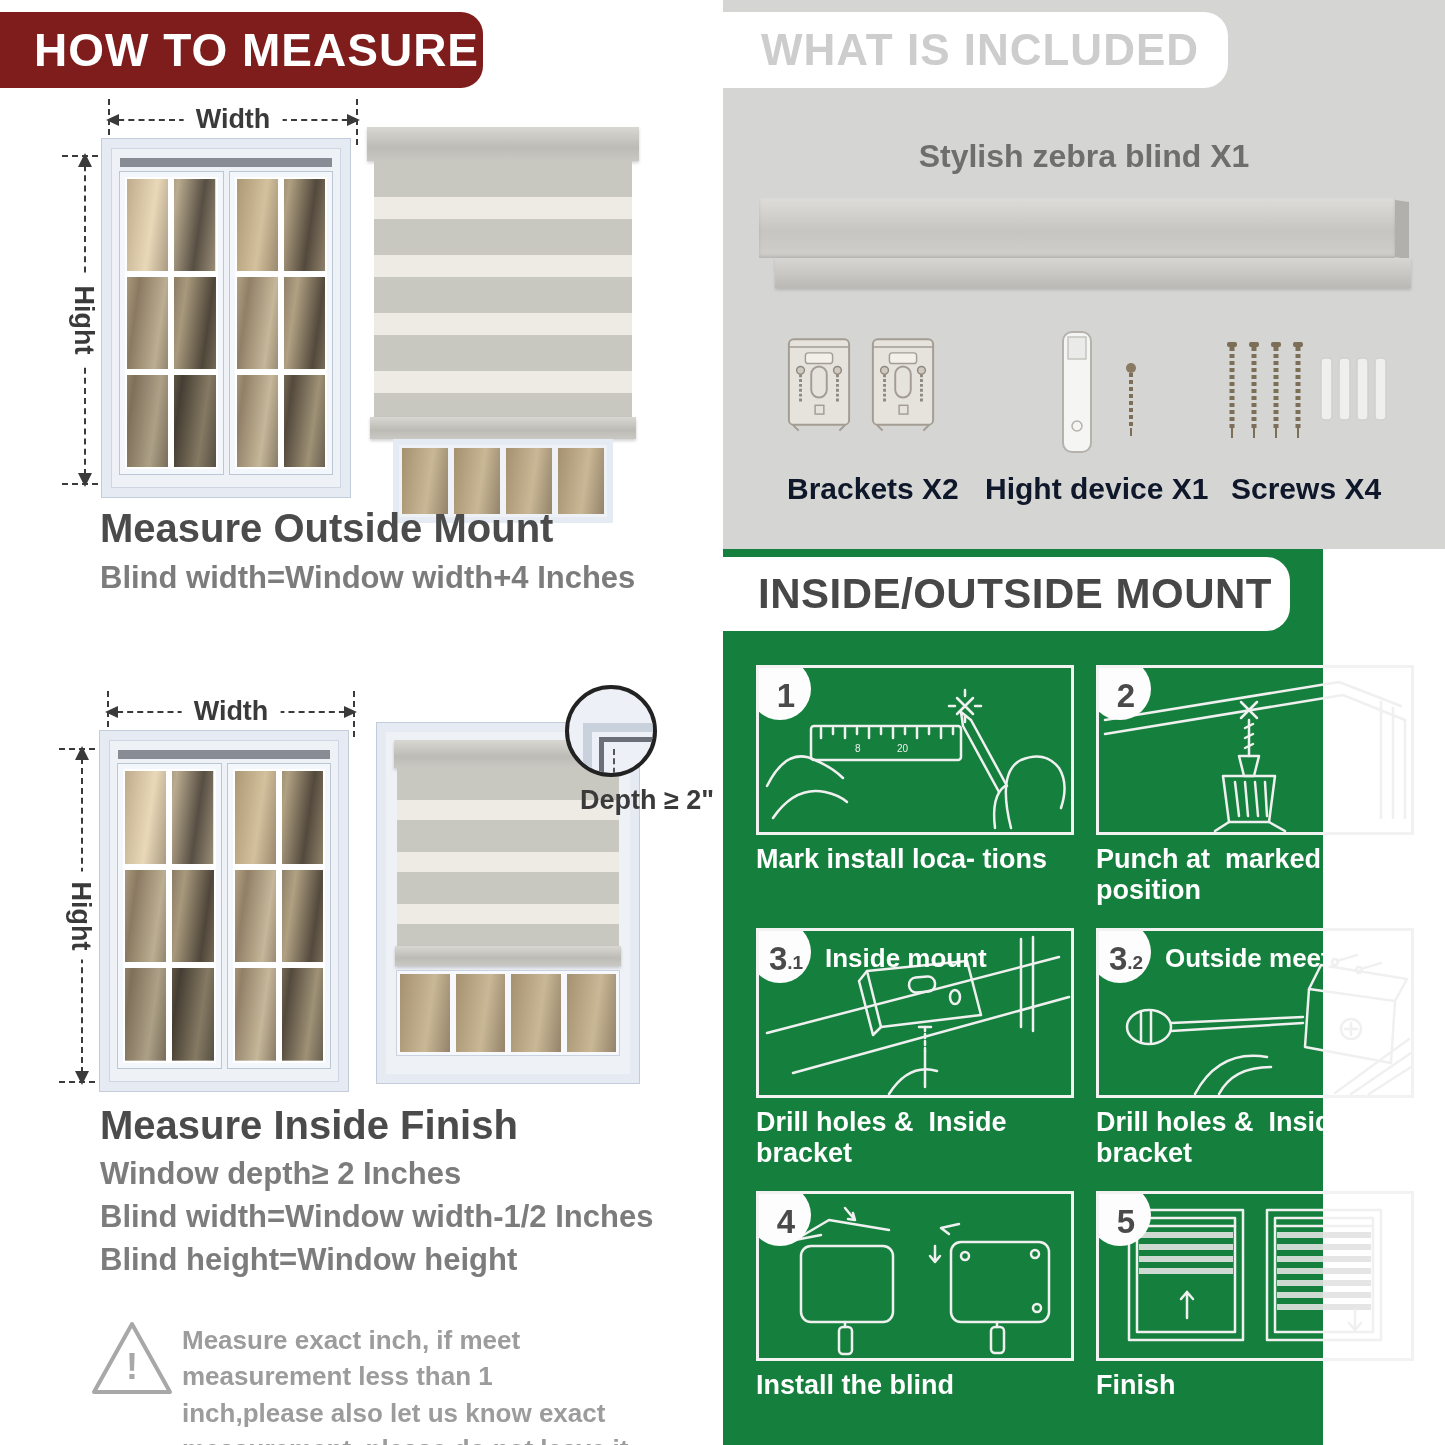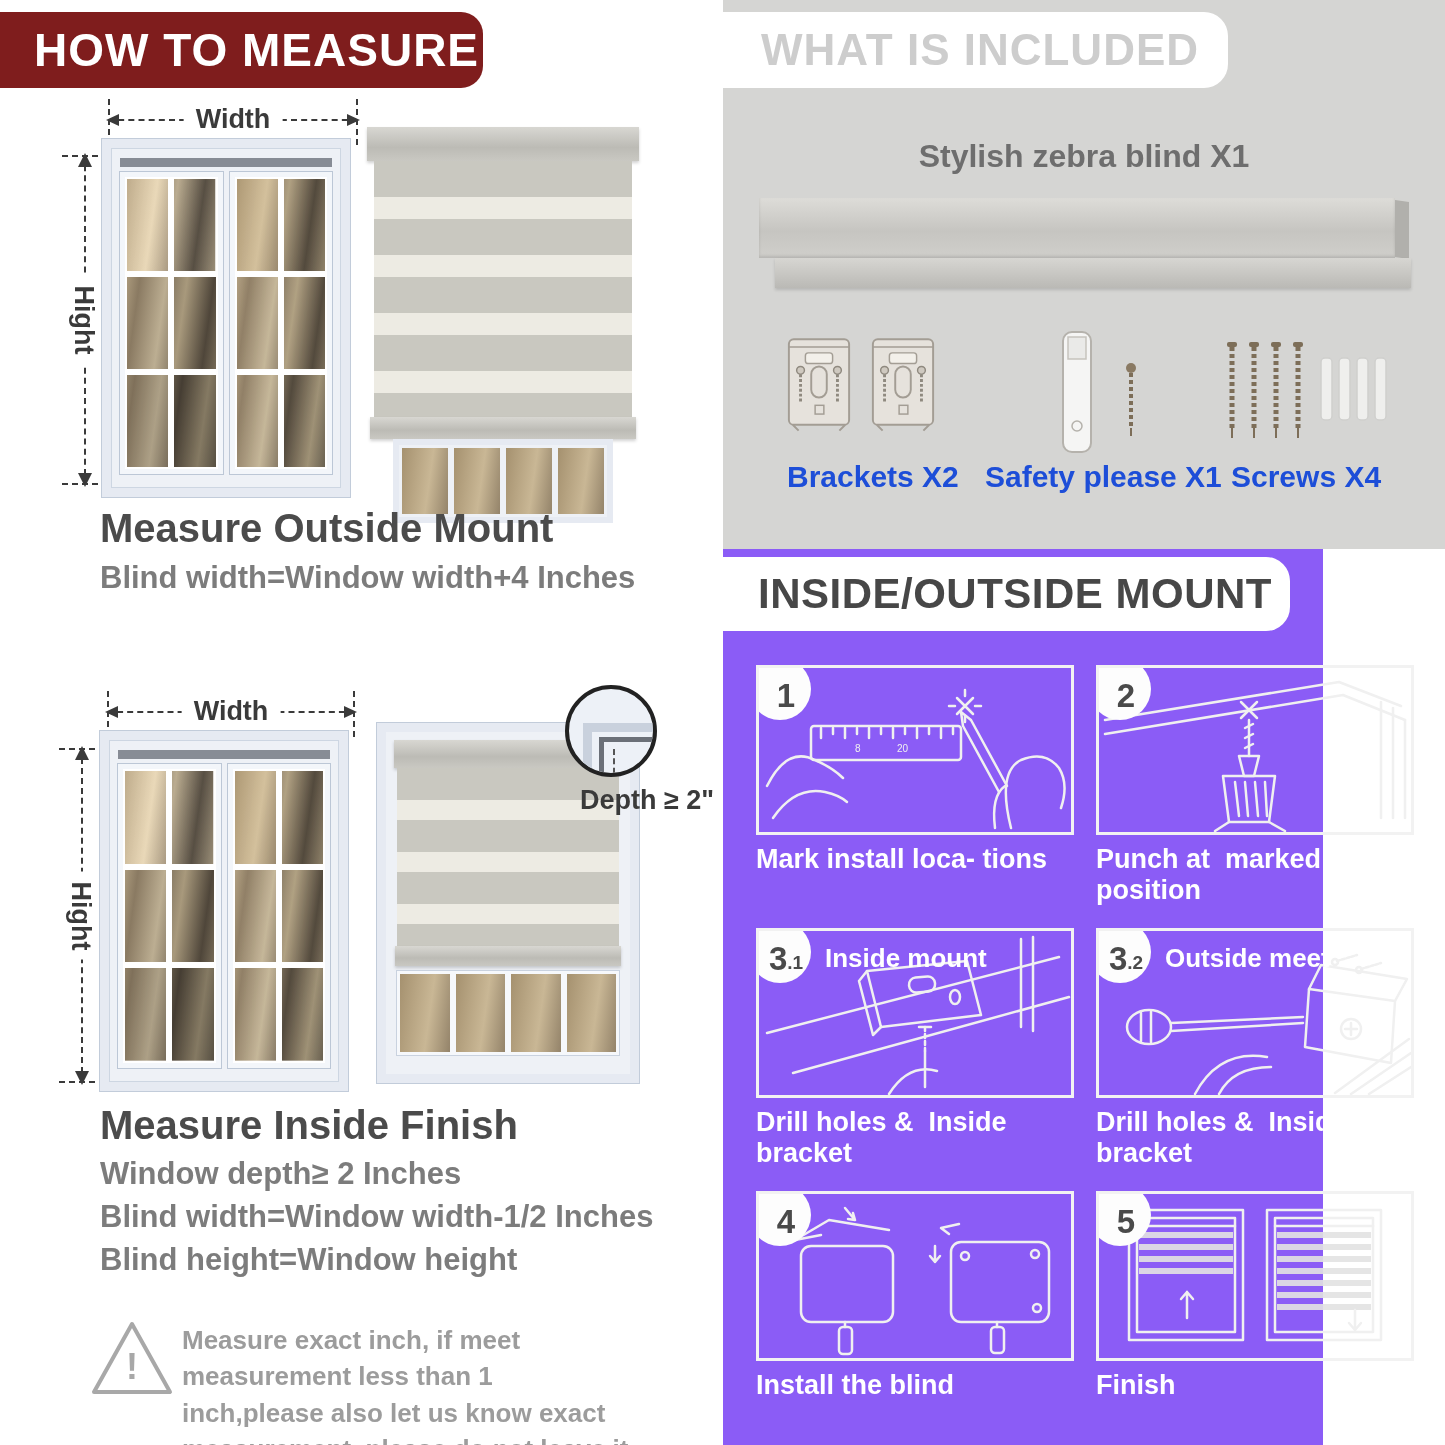--- a/index.html
+++ b/index.html
@@ -107,24 +107,24 @@
   .headrail{ position:absolute; left:36px; top:198px; width:650px; height:95px; }
   .hr-top{ position:absolute; left:0; top:0; width:636px; height:60px;
      background:linear-gradient(180deg,#dddcd8 0%,#c6c5c1 55%,#d0cfcb 100%);
      box-shadow:inset 0 -2px 3px rgba(0,0,0,.12); }
   .hr-side{ position:absolute; left:636px; top:3px; width:14px; height:57px; background:#b1b0ac; transform:skewY(9deg); }
   .hr-lip{ position:absolute; left:16px; top:60px; width:636px; height:30px;
      background:linear-gradient(180deg,#d7d6d2 0%,#bab9b5 100%); box-shadow:0 2px 3px rgba(0,0,0,.15); }
   .brackets-wrap{ position:absolute; left:62px; top:330px; display:flex; gap:16px; }
   .safety-wrap{ position:absolute; left:330px; top:328px; }
   .screws-wrap{ position:absolute; left:498px; top:336px; }
-  .item-label{ position:absolute; top:460px; font-size:30px; font-weight:bold; color:#1d4ed8; }
+  .item-label{ position:absolute; top:472px; font-size:30px; font-weight:bold; color:#0f172a; }
   #lbl-brackets{ left:64px; } #lbl-safety{ left:262px; } #lbl-screws{ left:508px; }
 
-  .sec-mount{ position:absolute; left:723px; top:549px; width:600px; height:896px; background:#8b5cf6; }
+  .sec-mount{ position:absolute; left:723px; top:549px; width:600px; height:896px; background:#15803d; }
   .mnt-header{ position:absolute; left:0; top:8px; width:567px; height:74px; background:#ffffff;
      border-radius:0 24px 24px 0; display:flex; align-items:center; padding-left:35px;
      font-size:42px; font-weight:bold; color:#474747; letter-spacing:.5px; }
   .steps{ position:absolute; left:33px; top:116px; width:658px;
      display:grid; grid-template-columns:318px 318px; column-gap:22px; row-gap:22px; }
   .panel{ width:318px; height:170px; border:3px solid #f2f2f2; position:relative; overflow:hidden; }
   .panel svg{ position:absolute; inset:0; width:100%; height:100%; }
   .badge{ position:absolute; top:-10px; left:-10px; width:62px; height:62px; border-radius:50%;
      background:#fdfdfd; display:flex; align-items:center; justify-content:center; padding:12px 0 0 12px; }
   .badge .num{ font-size:33px; font-weight:bold; color:#4a4a4a; line-height:1; }
@@ -336,21 +336,21 @@
         <g>
           <rect x="100" y="22" width="11" height="62" rx="4" fill="#efefed" stroke="#cfcfcd" stroke-width="1.5"></rect>
           <rect x="118" y="22" width="11" height="62" rx="4" fill="#efefed" stroke="#cfcfcd" stroke-width="1.5"></rect>
           <rect x="136" y="22" width="11" height="62" rx="4" fill="#efefed" stroke="#cfcfcd" stroke-width="1.5"></rect>
           <rect x="154" y="22" width="11" height="62" rx="4" fill="#efefed" stroke="#cfcfcd" stroke-width="1.5"></rect>
         </g>
       </svg>
     </div>
 
     <div class="item-label" id="lbl-brackets">Brackets X2</div>
-    <div class="item-label" id="lbl-safety">Safety please X1</div>
+    <div class="item-label" id="lbl-safety">Hight device X1</div>
     <div class="item-label" id="lbl-screws">Screws X4</div>
   </div>
 
   <div class="sec-mount">
     <div class="mnt-header">
       <span>INSIDE/OUTSIDE MOUNT</span>
     </div>
 
     <div class="steps">
 

